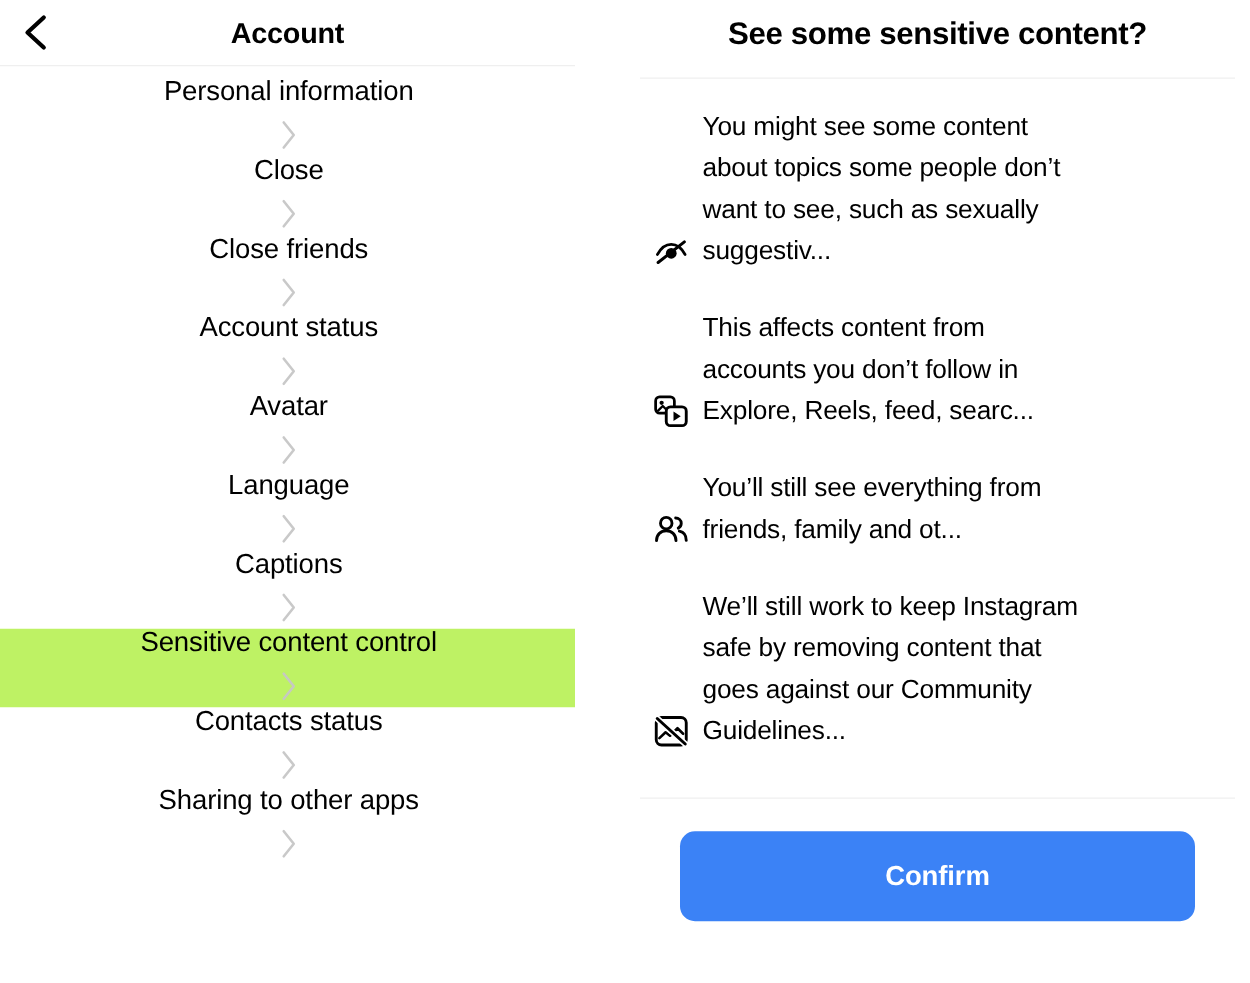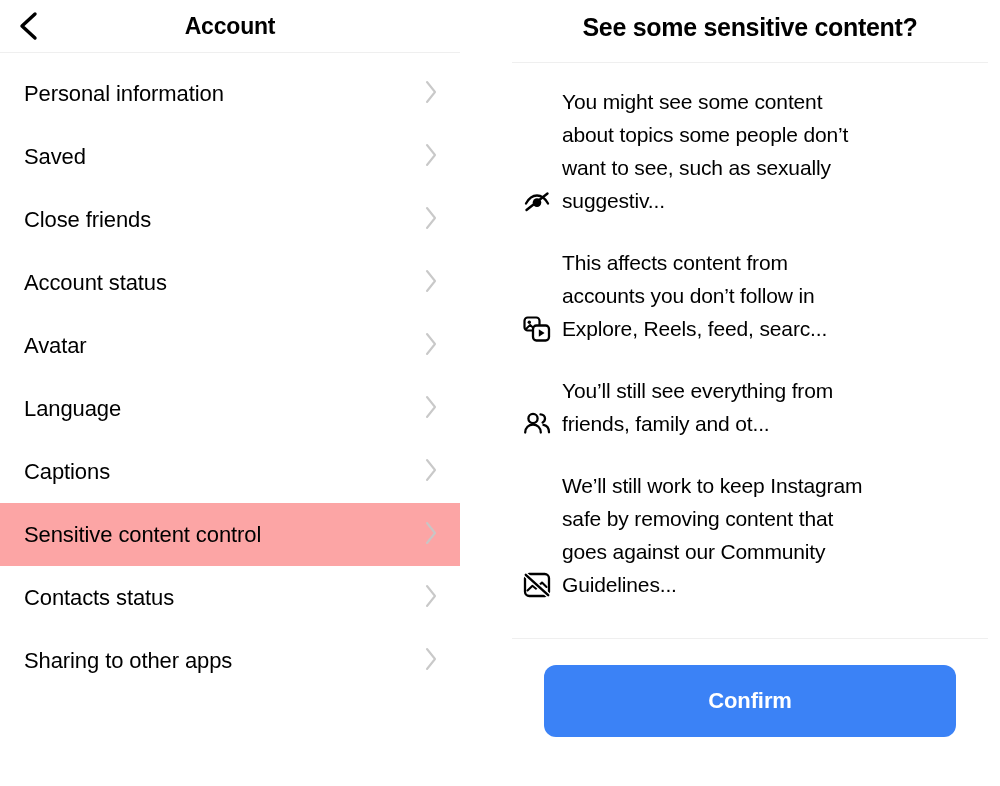--- a/index.html
+++ b/index.html
@@ -70,24 +70,25 @@
 
   .settings-row {
     position: relative;
     display: flex;
     align-items: center;
     justify-content: space-between;
     height: 63px;
     padding: 0 22px 0 24px;
     background: #ffffff;
     cursor: pointer;
+    flex-direction: column;
   }
 
   .settings-row.highlighted {
-    background: #fca5a5;
+    background: #bef264;
   }
 
   .settings-row-label {
     font-size: 22px;
     color: #000000;
     letter-spacing: -0.1px;
     line-height: 1;
   }
 
   .chevron-right {
@@ -207,21 +208,21 @@
       <div class="settings-row">
         <span class="settings-row-label">Personal information</span>
         <span class="chevron-right">
           <svg width="14" height="24" viewBox="0 0 14 24" fill="none" aria-hidden="true">
             <path d="M3 2 L11 12 L3 22" stroke="#c7c7c7" stroke-width="2.1" stroke-linecap="round" stroke-linejoin="round" fill="none"></path>
           </svg>
         </span>
       </div>
 
       <div class="settings-row">
-        <span class="settings-row-label">Saved</span>
+        <span class="settings-row-label">Close</span>
         <span class="chevron-right">
           <svg width="14" height="24" viewBox="0 0 14 24" fill="none" aria-hidden="true">
             <path d="M3 2 L11 12 L3 22" stroke="#c7c7c7" stroke-width="2.1" stroke-linecap="round" stroke-linejoin="round" fill="none"></path>
           </svg>
         </span>
       </div>
 
       <div class="settings-row">
         <span class="settings-row-label">Close friends</span>
         <span class="chevron-right">

